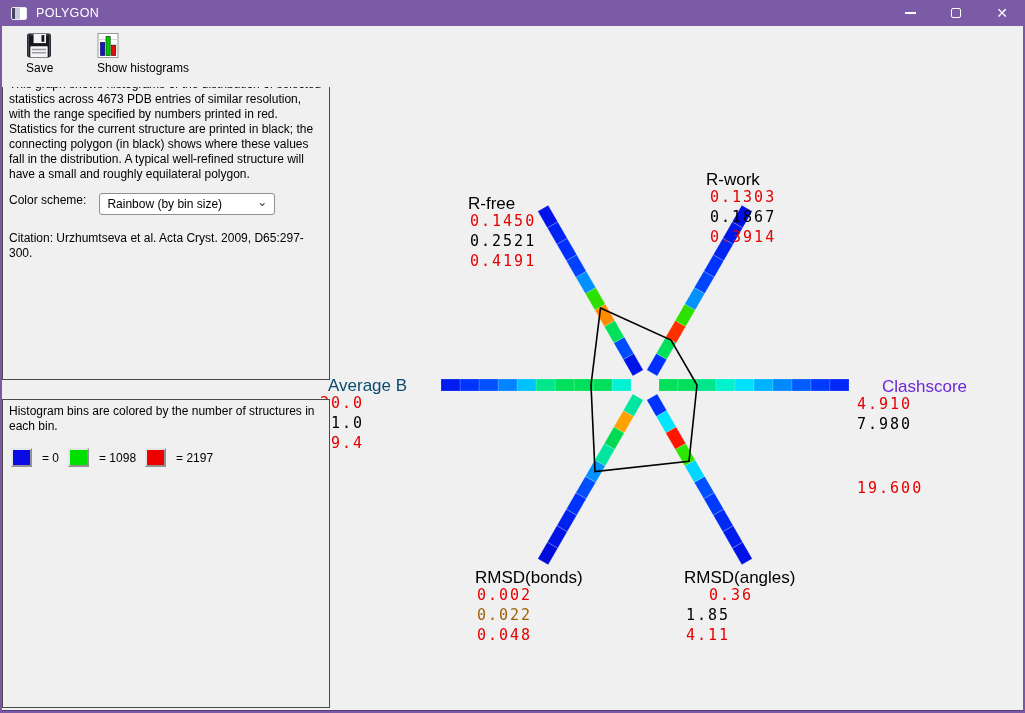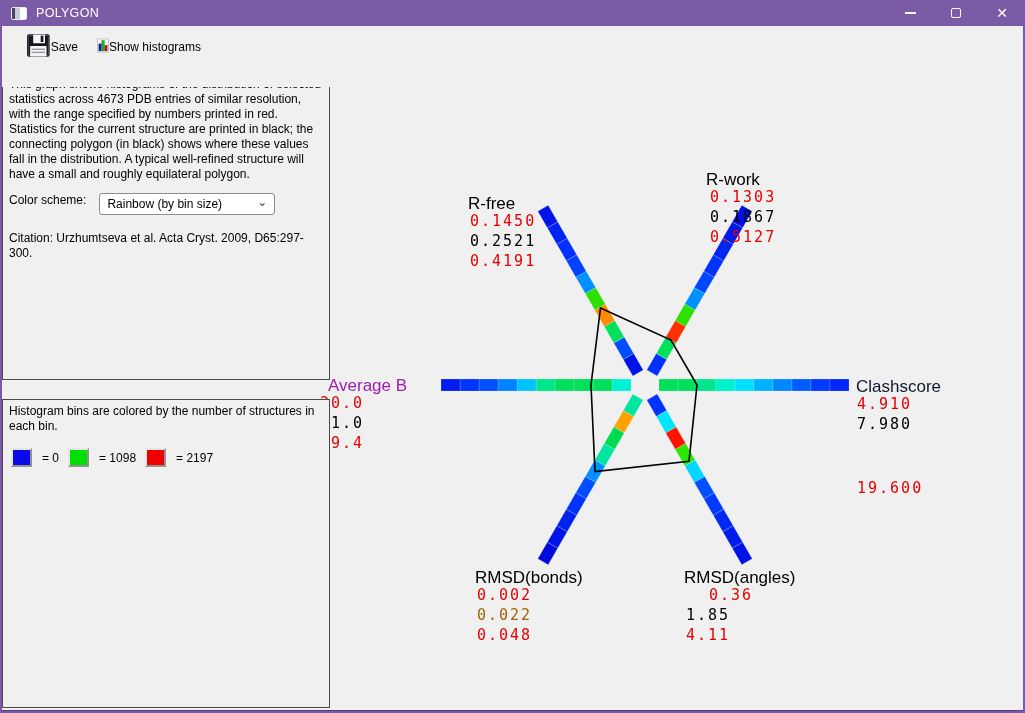--- a/index.html
+++ b/index.html
@@ -18,21 +18,21 @@
     border:1px solid #e9e9f4;
     background:linear-gradient(90deg,#44445c 0 22%,#c9c9d9 22% 55%,#ffffff 55% 100%);}
   .win-title{font-size:12.5px;margin-left:9px;letter-spacing:.3px;}
   .win-controls{margin-left:auto;display:flex;height:100%;}
   .win-btn{width:46px;height:100%;display:flex;align-items:center;justify-content:center;cursor:default;}
   .glyph-min{width:11px;height:1.5px;background:#fff;display:block;}
   .glyph-max{width:10px;height:10px;border:1.2px solid #fff;border-radius:2px;display:block;}
   .glyph-close{font-size:14px;color:#fff;line-height:1;}
   
   .toolbar{position:absolute;left:2px;top:30px;right:2px;height:57px;background:#f0f0f0;z-index:4;}
-  .tool-btn{position:absolute;top:2px;display:flex;flex-direction:row;align-items:center;cursor:default;}
+  .tool-btn{position:absolute;top:2px;display:flex;flex-direction:column;cursor:default;}
   .tool-btn .tb-label{font-size:12px;color:#000;margin-top:2px;white-space:nowrap;}
   
   .panel{position:absolute;left:2px;width:328px;background:#f0f0f0;
     border:1px solid #4a4a4a;z-index:3;padding:4px 6px;font-size:12px;color:#000;}
   .panel1{top:72px;height:308px;}
   .panel2{top:399px;height:309px;}
   .panel p{margin:0 0 0 0;line-height:15px;}
   .cs-row{display:flex;align-items:flex-start;margin-top:11px;}
   .cs-label{white-space:nowrap;}
   .combo{
@@ -181,34 +181,34 @@
       <polygon points="600.5,307.9 671.0,340.0 697.0,385.0 689.0,461.2 595.0,471.6 591.0,385.0" fill="none" stroke="#000000" stroke-width="1.6"></polygon>
     </svg>
   <div id="plot-labels">
       <div class="axis-title" style="left: 468px; top: 194px; color: rgb(0, 0, 0);">R-free</div>
       <div class="axis-value" style="left: 470px; top: 213px; color: rgb(230, 0, 0);">0.1450</div>
       <div class="axis-value" style="left: 470px; top: 233px; color: rgb(0, 0, 0);">0.2521</div>
       <div class="axis-value" style="left: 470px; top: 253px; color: rgb(230, 0, 0);">0.4191</div>
       <div class="axis-title" style="left: 706px; top: 170px; color: rgb(0, 0, 0);">R-work</div>
       <div class="axis-value" style="left: 710px; top: 189px; color: rgb(230, 0, 0);">0.1303</div>
       <div class="axis-value" style="left: 710px; top: 209px; color: rgb(0, 0, 0);">0.1867</div>
-      <div class="axis-value" style="left: 710px; top: 229px; color: rgb(230, 0, 0);">0.5127</div>
-      <div class="axis-title" style="left: 856px; top: 377px; color: #0f172a;">Clashscore</div>
+      <div class="axis-value" style="left: 710px; top: 229px; color: rgb(230, 0, 0);">0.3914</div>
+      <div class="axis-title" style="left: 882px; top: 377px; color: #6d28d9;">Clashscore</div>
       <div class="axis-value" style="left: 857px; top: 396px; color: rgb(230, 0, 0);">4.910</div>
       <div class="axis-value" style="left: 857px; top: 416px; color: rgb(0, 0, 0);">7.980</div>
       <div class="axis-value" style="left: 857px; top: 436px; color: rgb(230, 0, 0); margin-top: 44px;">19.600</div>
       <div class="axis-title" style="left: 684px; top: 568px; color: rgb(0, 0, 0);">RMSD(angles)</div>
       <div class="axis-value" style="left: 686px; top: 587px; color: rgb(230, 0, 0); margin-left: 23px;">0.36</div>
       <div class="axis-value" style="left: 686px; top: 607px; color: rgb(0, 0, 0);">1.85</div>
       <div class="axis-value" style="left: 686px; top: 627px; color: rgb(230, 0, 0);">4.11</div>
       <div class="axis-title" style="left: 475px; top: 568px; color: rgb(0, 0, 0);">RMSD(bonds)</div>
       <div class="axis-value" style="left: 477px; top: 587px; color: rgb(230, 0, 0);">0.002</div>
       <div class="axis-value" style="left: 477px; top: 607px; color: #a16207;">0.022</div>
       <div class="axis-value" style="left: 477px; top: 627px; color: rgb(230, 0, 0);">0.048</div>
-      <div class="axis-title" style="left: 328px; top: 376px; color: #a21caf;">Average B</div>
+      <div class="axis-title" style="left: 328px; top: 376px; color: #0c4a6e;">Average B</div>
       <div class="axis-value" style="left: 320px; top: 395px; color: rgb(230, 0, 0);">20.0</div>
       <div class="axis-value" style="left: 320px; top: 415px; color: rgb(0, 0, 0);">31.0</div>
       <div class="axis-value" style="left: 320px; top: 435px; color: rgb(230, 0, 0);">79.4</div>
     </div>
 
   <div class="panel panel1">
     <p>This graph shows histograms of the distribution of selected statistics across 4673 PDB entries of similar resolution, with the range specified by numbers printed in red.  Statistics for the current structure are printed in black; the connecting polygon (in black) shows where these values fall in the distribution. A typical well-refined structure will have a small and roughly equilateral polygon.</p>
     <div class="cs-row">
       <span class="cs-label">Color scheme:</span>
       <div class="combo">

